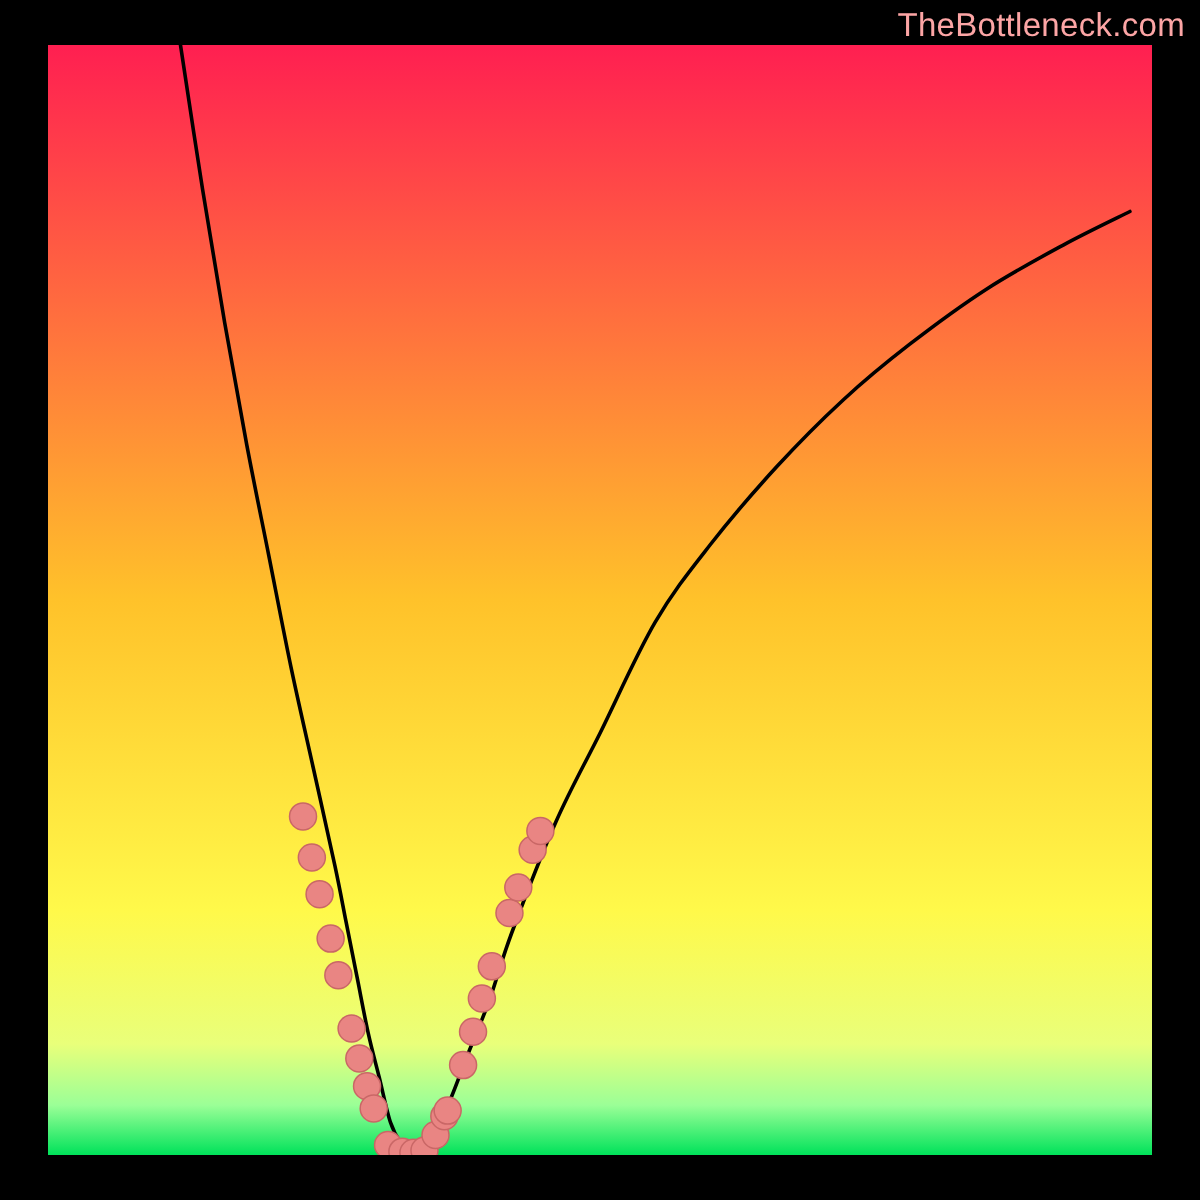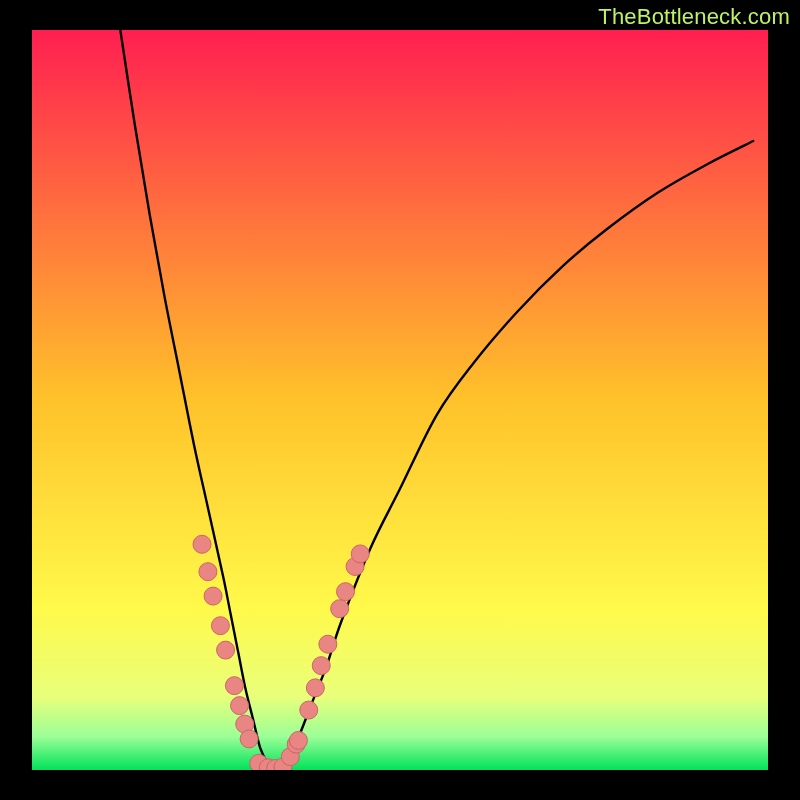--- a/index.html
+++ b/index.html
@@ -13,21 +13,21 @@
   .wrapper {
     position: relative;
     width: 800px;
     height: 800px;
     background: #000;
   }
   .watermark {
     position: absolute;
     top: 4px;
     right: 10px;
-    color: #bef264;
+    color: #fca5a5;
     font-family: Arial, Helvetica, sans-serif;
     font-size: 22px;
     font-weight: 500;
     letter-spacing: 0.2px;
     z-index: 10;
     user-select: none;
     margin-left: 17px;
   }
   svg {
     position: absolute;

